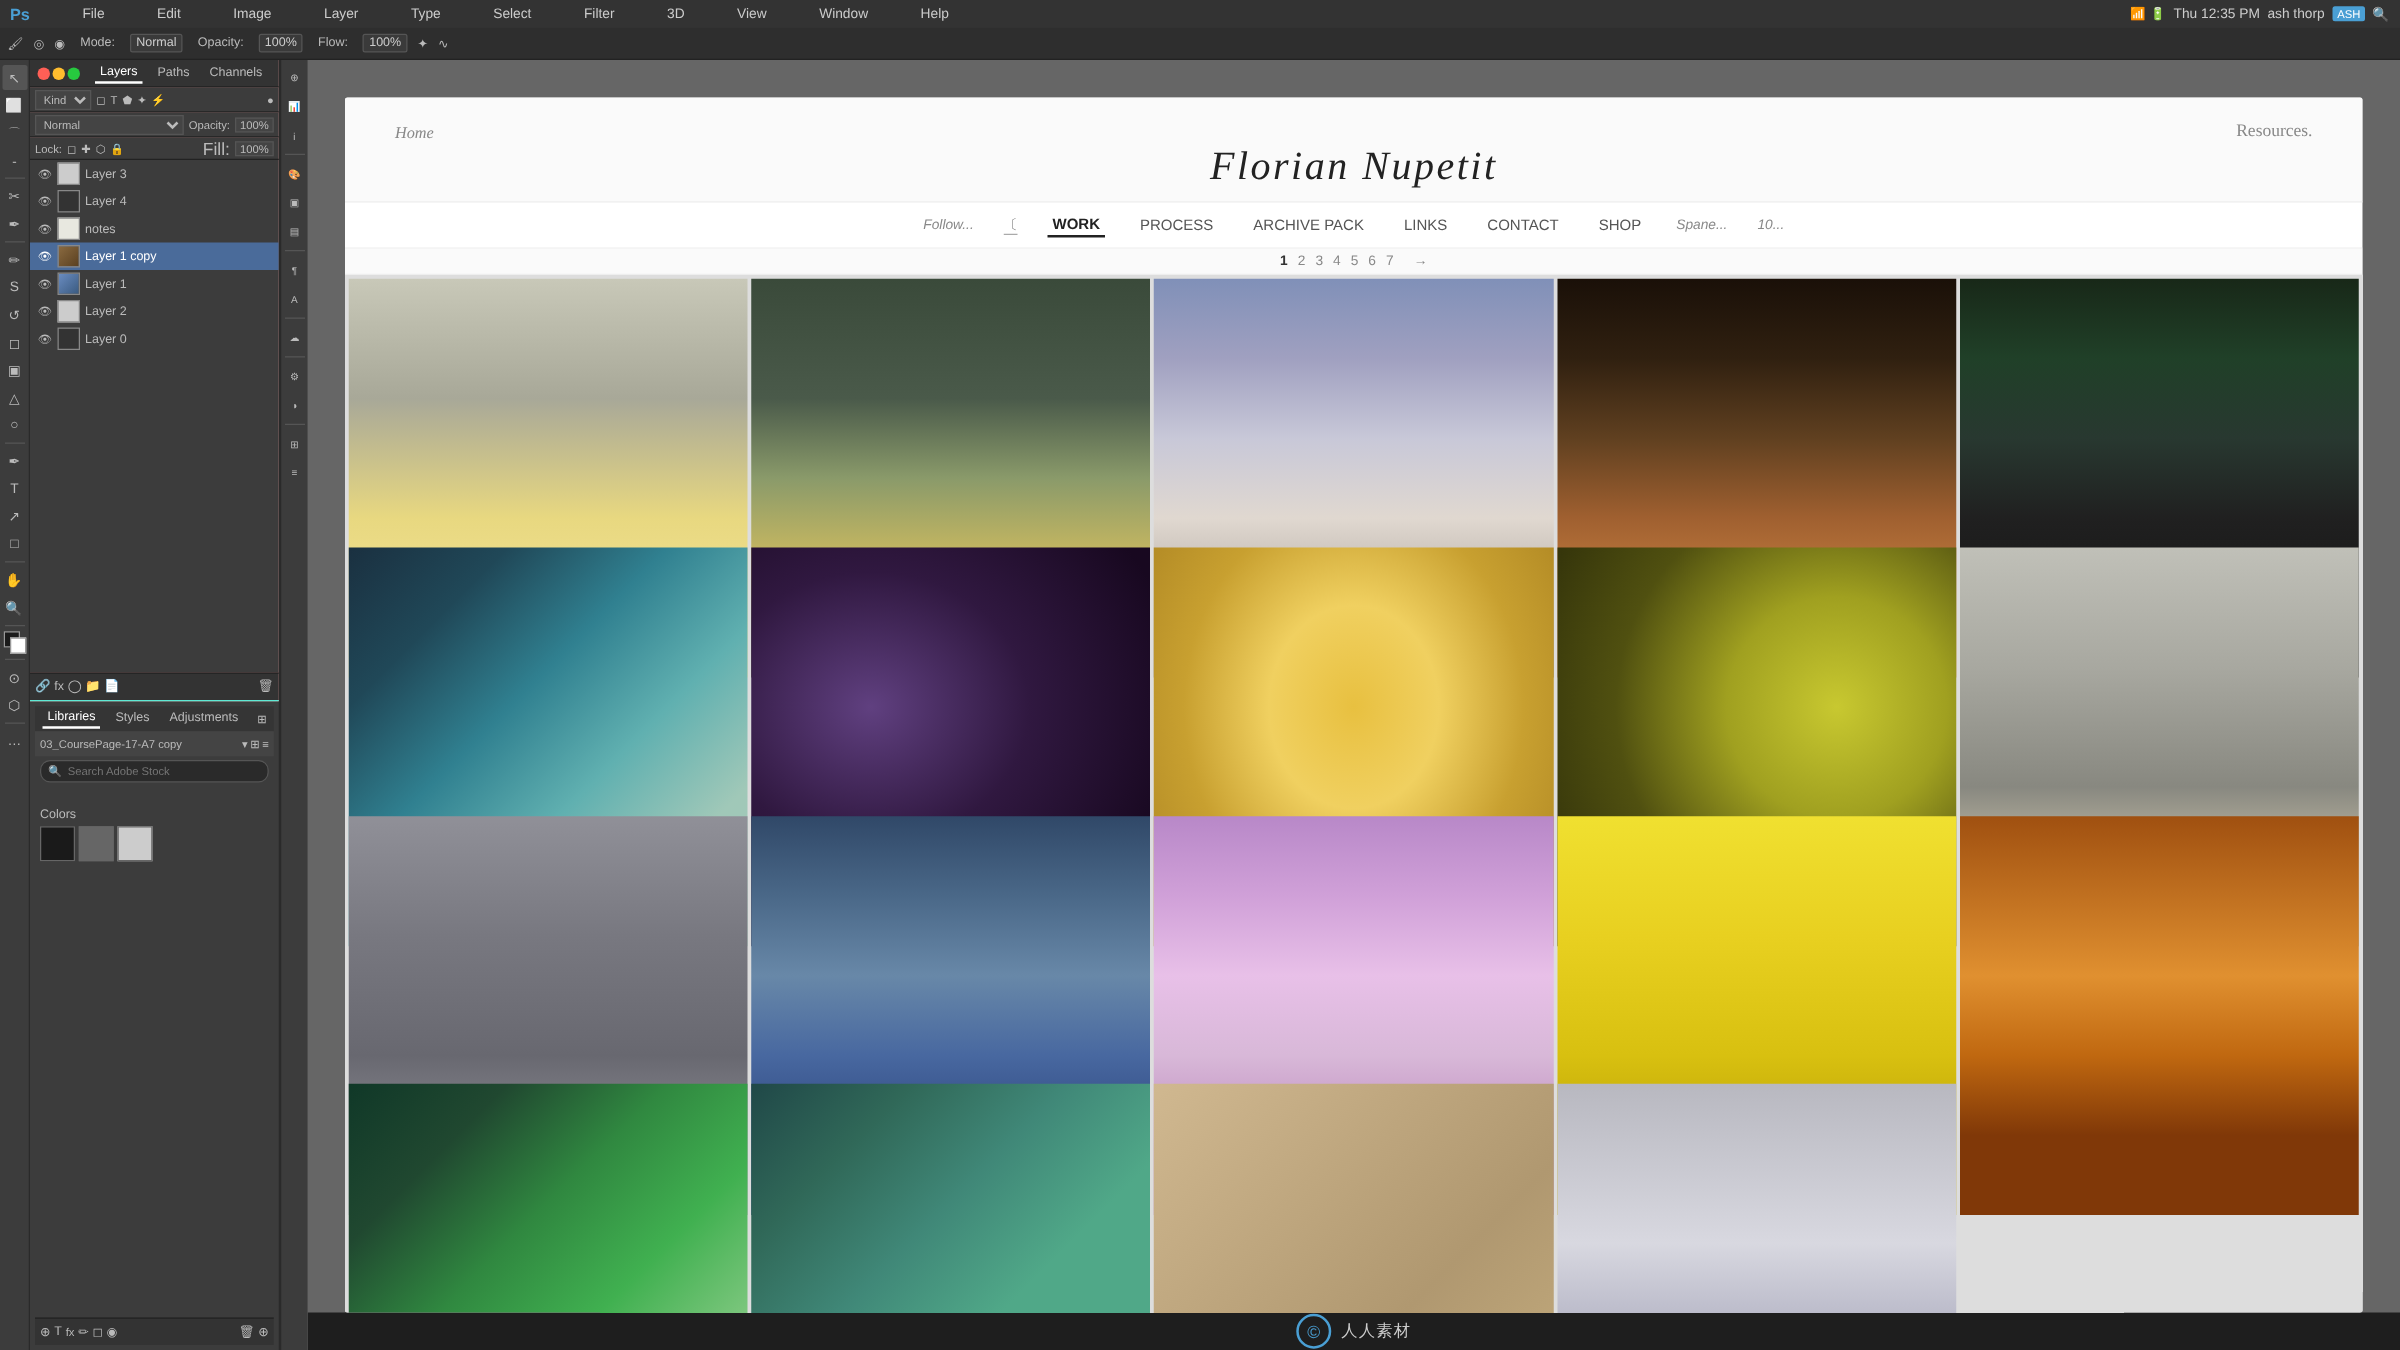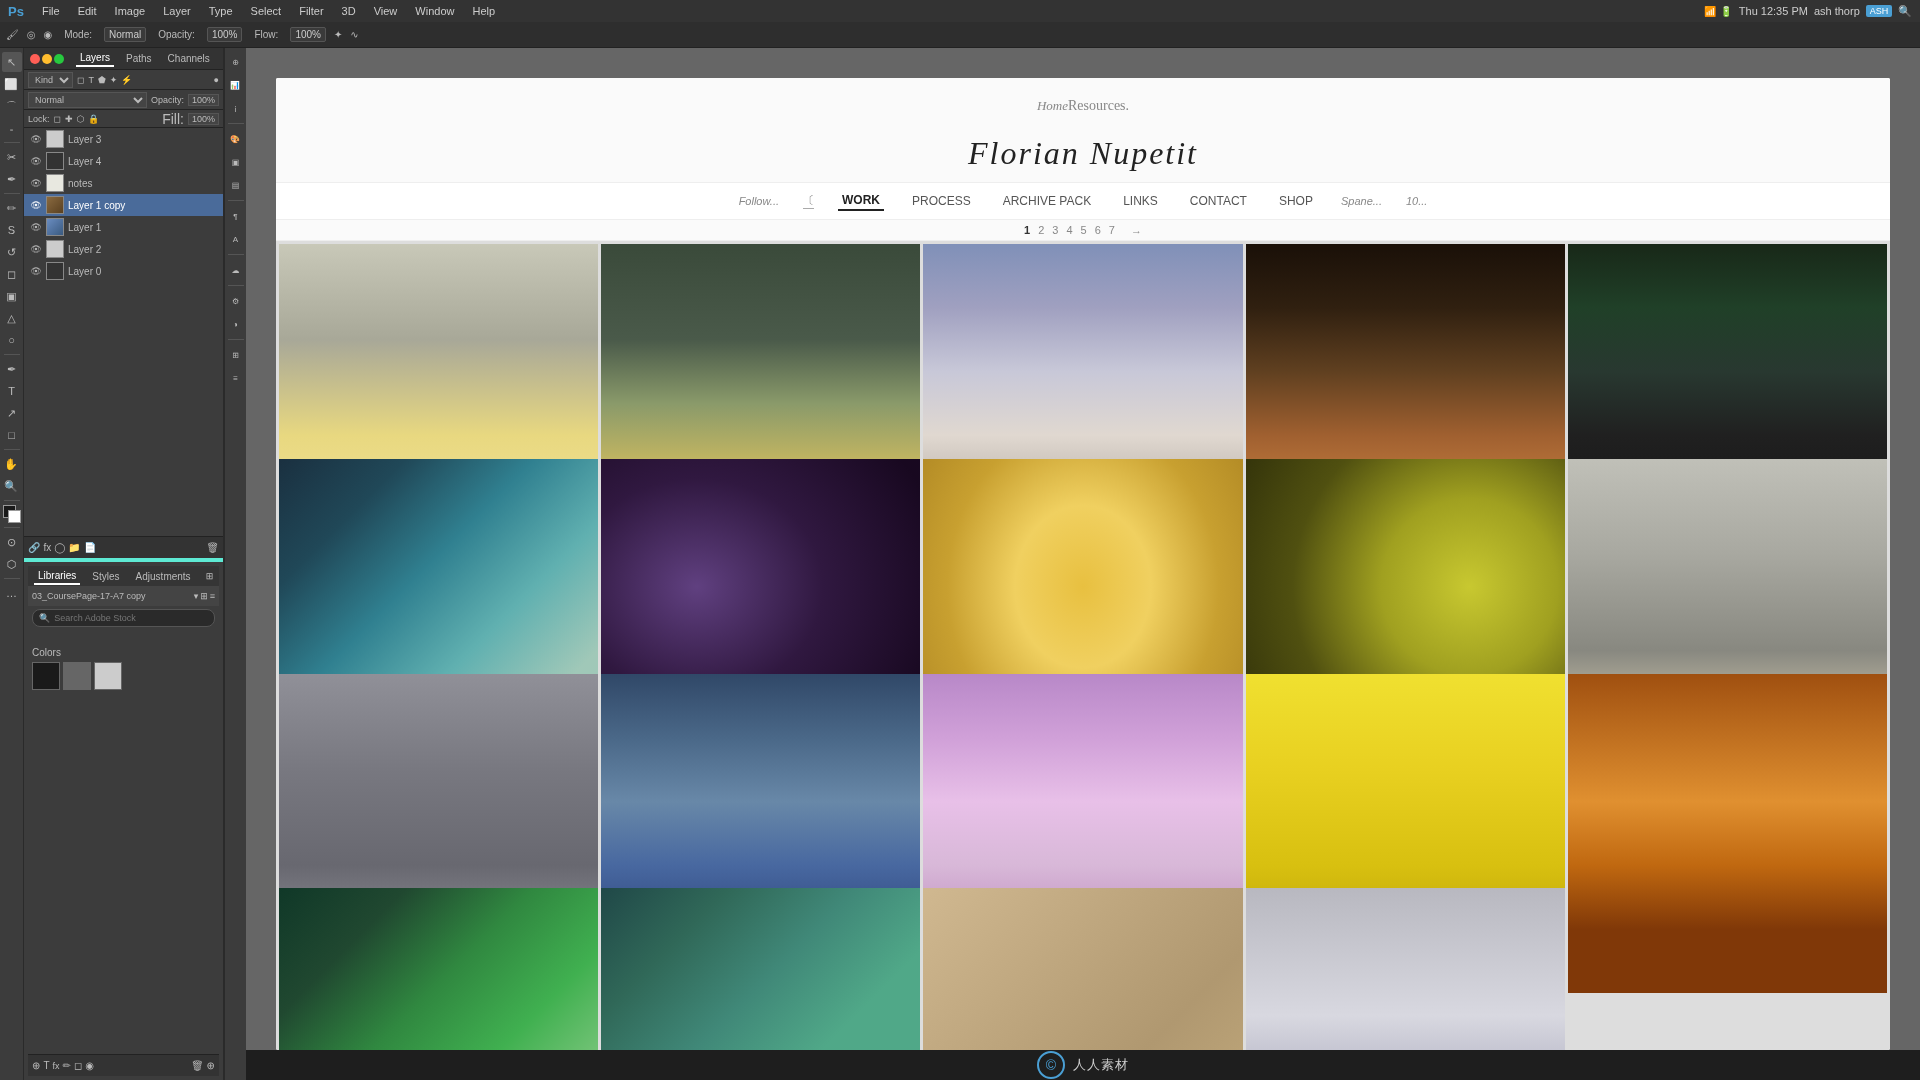--- a/index.html
+++ b/index.html
@@ -28,20 +28,21 @@
       font-weight: bold;
       color: #ccc;
       margin-right: 8px;
     }
     .menu-bar-item {
       font-size: 11px;
       color: #ccc;
       padding: 2px 8px;
       cursor: pointer;
       border-radius: 3px;
+      margin-left: 24px;
     }
     .menu-bar-right {
       margin-left: auto;
       display: flex;
       align-items: center;
       gap: 6px;
       font-size: 11px;
       color: #ccc;
     }
     .system-icons {
@@ -158,21 +159,21 @@
     }
     .panel-tab {
       font-size: 10px;
       color: #bbb;
       cursor: pointer;
       padding: 2px 4px;
     }
     .panel-tab.active { color: #fff; border-bottom: 2px solid #fff; }
     .panel-section {
       background: #fca5a5;
-      border-bottom: 4px solid #5eead4;
+      border-bottom: 1px solid #5eead4;
     }
     .layer-item {
       height: 22px;
       display: flex;
       align-items: center;
       padding: 0 6px;
       gap: 4px;
       font-size: 10px;
       color: #bbb;
       cursor: pointer;
@@ -731,21 +732,21 @@
     <div class="tool-icon" style="font-size:8px;">≡</div>
   </div>
 
   <div class="canvas-area">
     <div class="canvas-bg">
 
       <div class="webpage">
 
         <div class="webpage-header">
 
-          <div style="display:flex; justify-content:center; align-items:flex-start; margin-bottom:21px;">
+          <div style="display:flex; justify-content:space-between; align-items:flex-start; margin-bottom:0;">
             <span style="font-size:13px; font-style:italic; color:#888; font-family:Georgia,serif;">Home</span>
             <div style="display:flex; gap:6px; align-items:center;">
               <span style="font-size:14px; color:#888; font-family:Georgia,serif;">Resources.</span>
             </div>
           </div>
 
           <div class="site-title">Florian Nupetit</div>
         </div>
 
         <div class="nav-bar">

